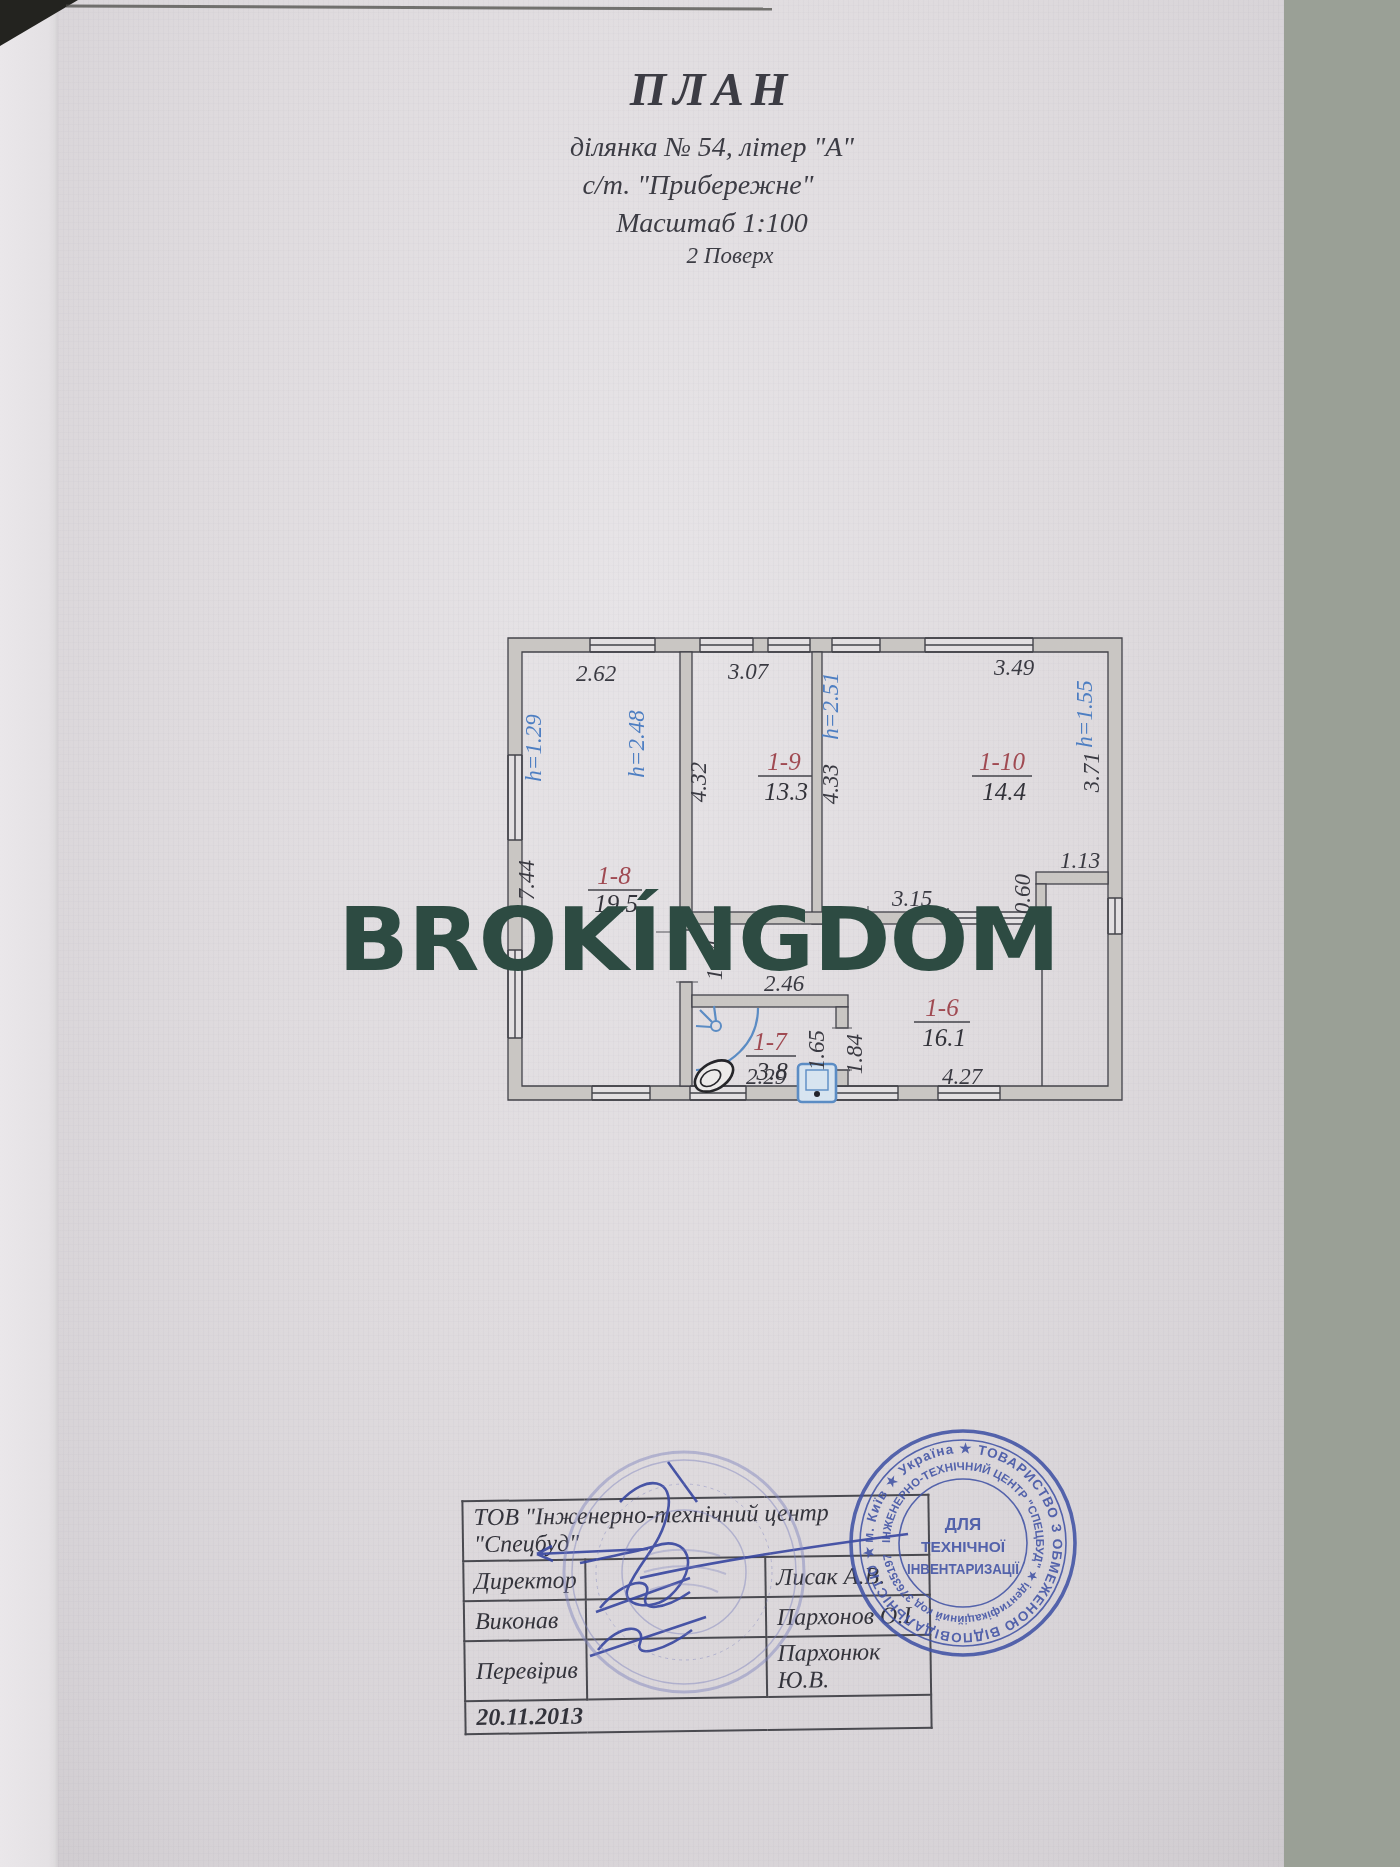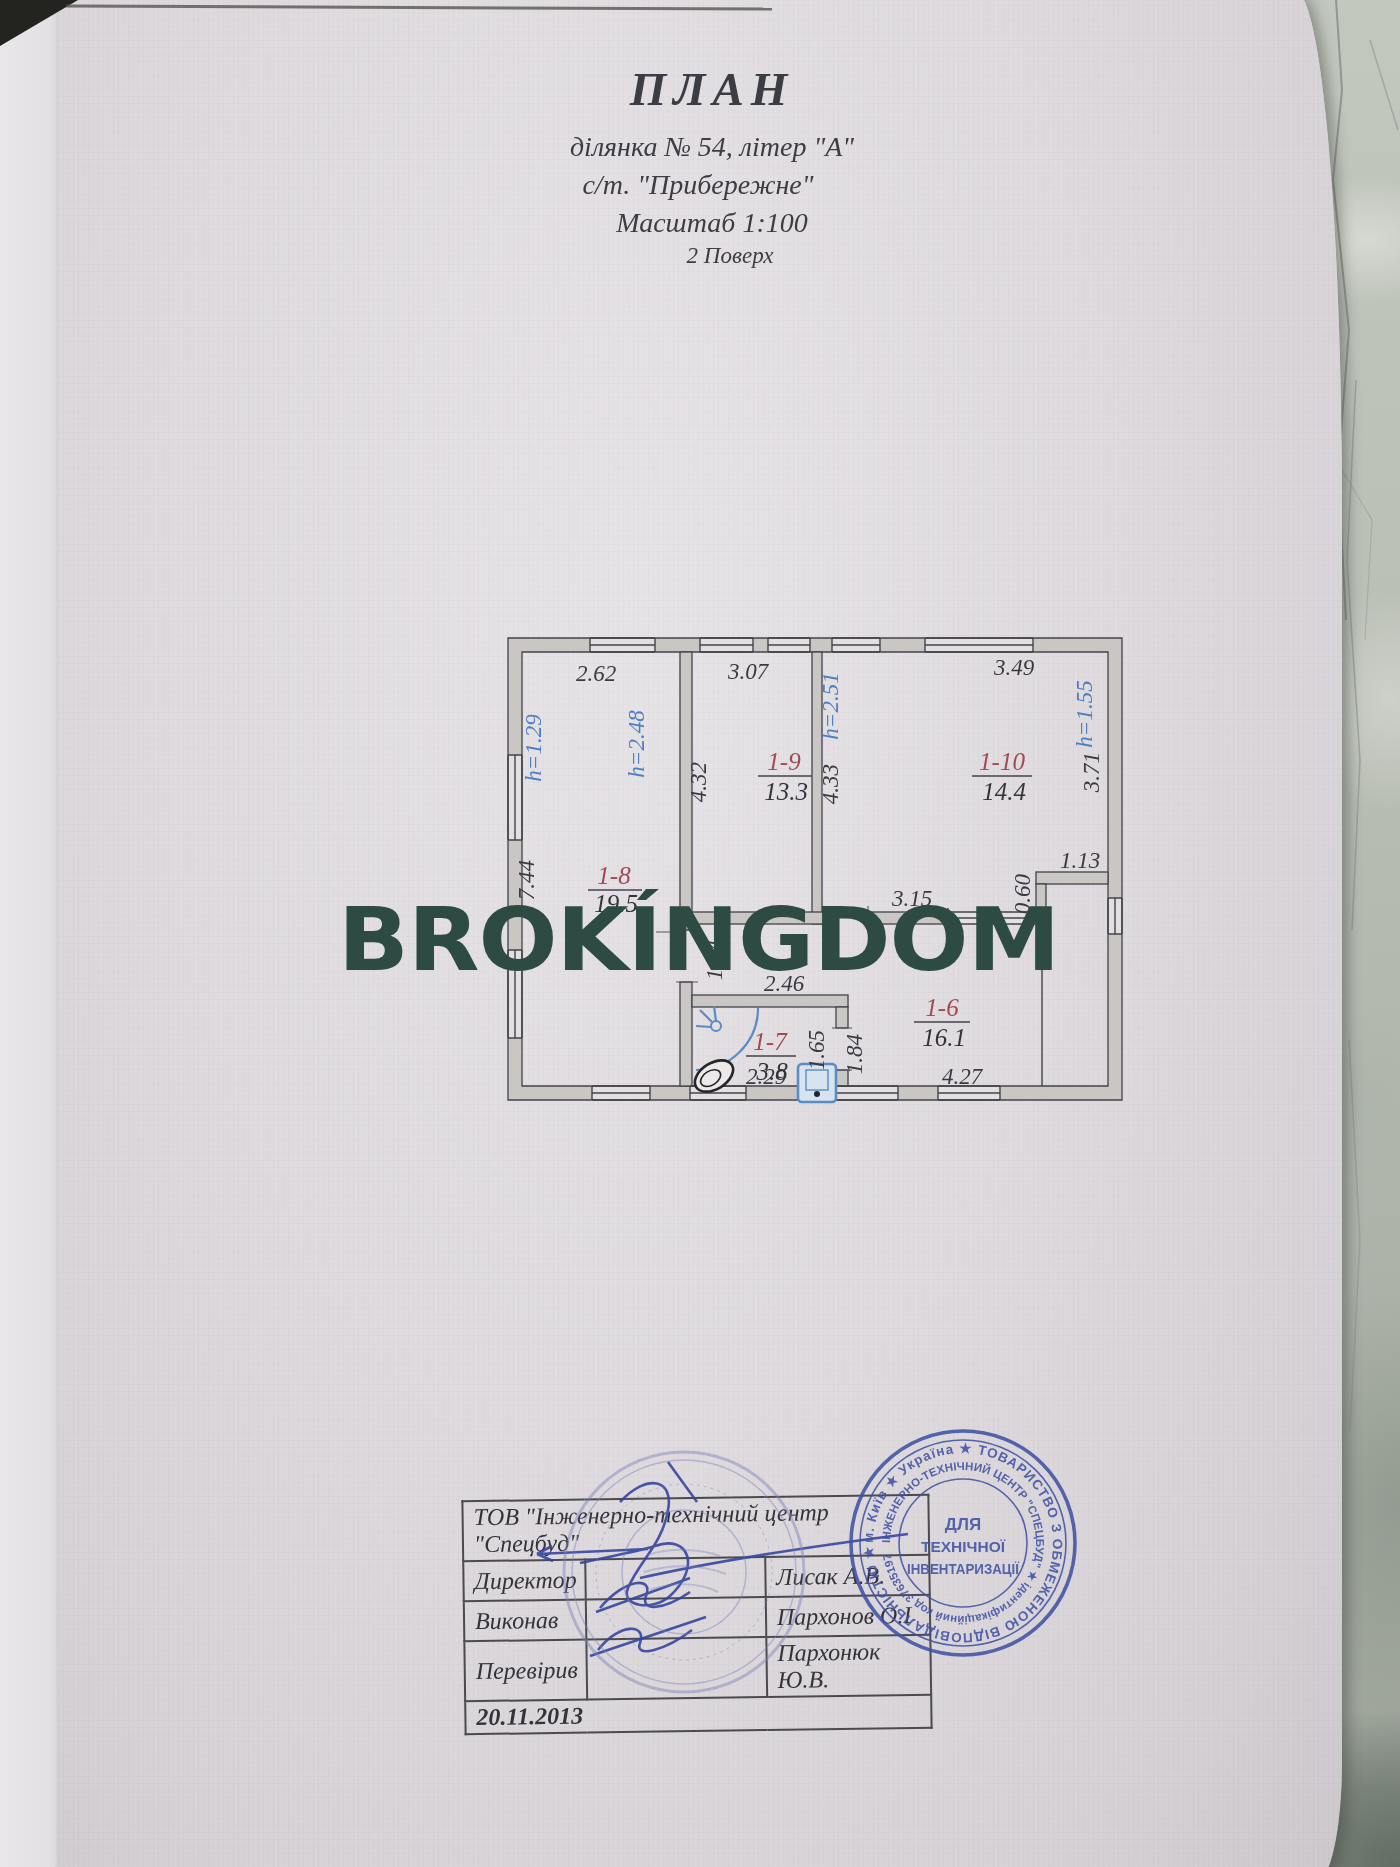--- a/index.html
+++ b/index.html
@@ -1,16 +1,16 @@
 <!DOCTYPE html>
 <html><head>
 <meta charset="utf-8">
 <style>
   html,body{margin:0;padding:0;background:#9aa096;}
-  .photo{position:relative;width:1400px;height:1867px;overflow:hidden;
+  .photo{position:relative;width:1284px;height:1867px;overflow:hidden;
          font-family:"Liberation Serif",serif;
          background:#b7bcb2;}
   
   .wall{position:absolute;inset:0;
     background:
       radial-gradient(ellipse 140px 90px at 1368px 240px, rgba(255,255,255,.35), transparent 70%),
       radial-gradient(ellipse 120px 160px at 1390px 700px, rgba(255,255,255,.28), transparent 70%),
       radial-gradient(ellipse 160px 120px at 1350px 1100px, rgba(170,178,168,.55), transparent 70%),
       radial-gradient(ellipse 260px 220px at 1400px 1867px, #616c63 0%, rgba(97,108,99,.55) 40%, transparent 72%),
       radial-gradient(ellipse 200px 300px at 1400px 1500px, rgba(128,138,128,.5), transparent 70%),

